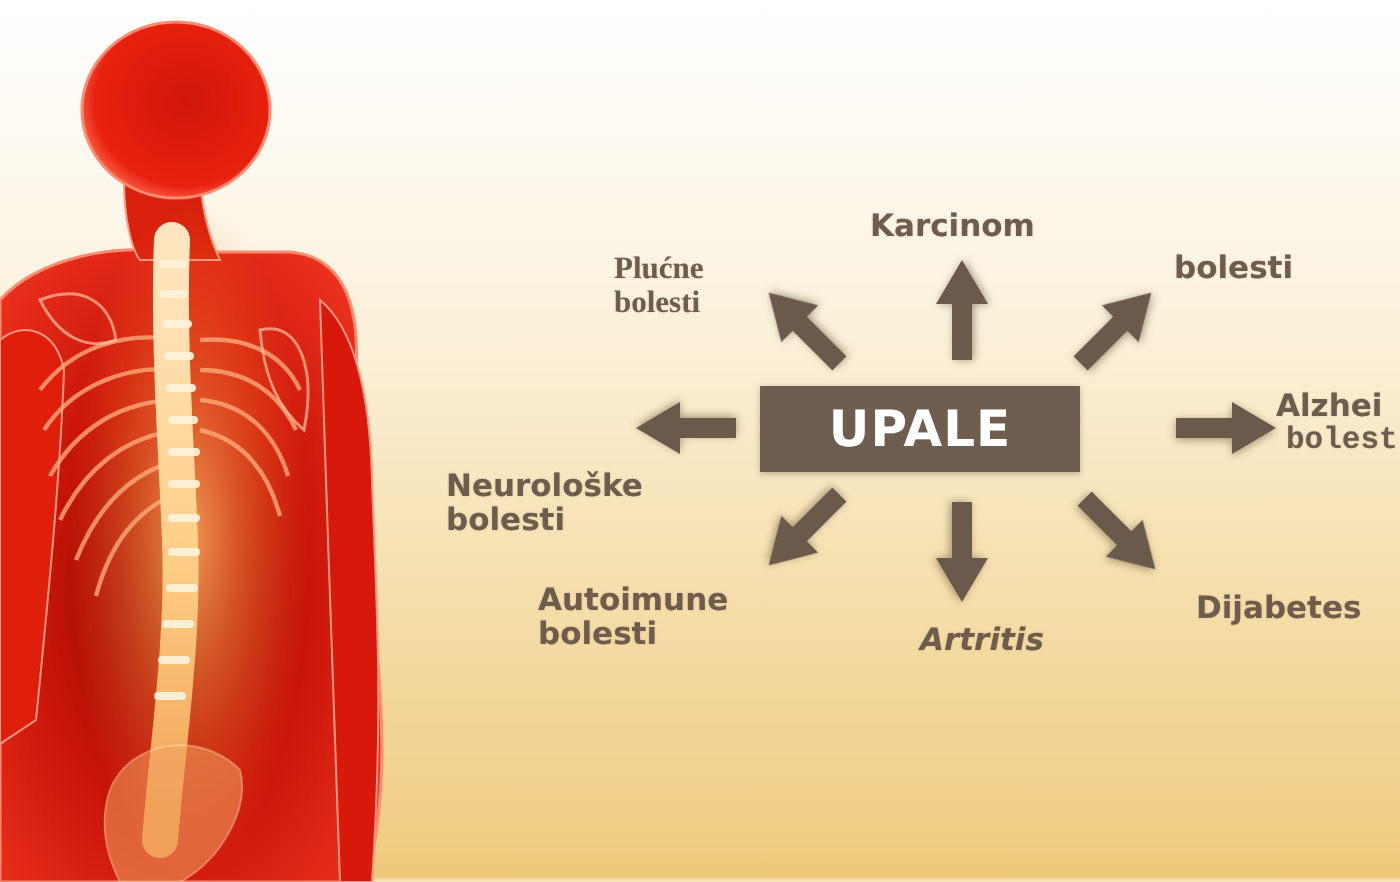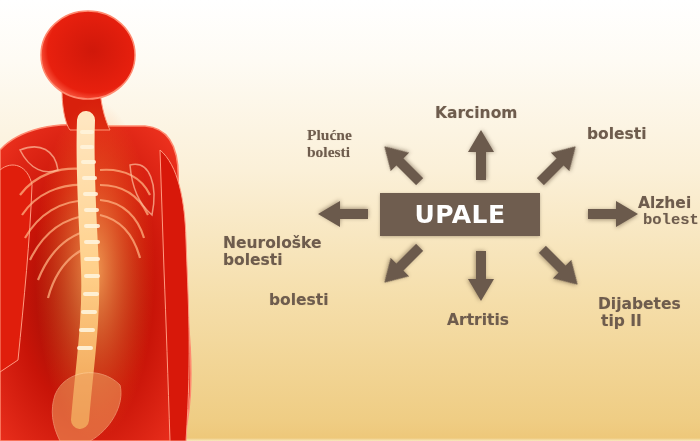--- a/index.html
+++ b/index.html
@@ -165,23 +165,23 @@
   </div>
   <div class="lbl" style="left:223px; top:195px;margin-top:40px;">
     <div>Neurološke</div>
     <div>bolesti</div>
   </div>
   <div class="lbl" style="left:638px; top:195px;">
     <div>Alzhei</div>
     <div style="padding-left:5px;font-family:Liberation Mono, monospace;">bolest</div>
   </div>
   <div class="lbl" style="left:269px; top:292px;">
+    <div>Autoimune</div>
     <div>bolesti</div>
   </div>
-  <div class="lbl" style="left:447px; top:312px;">
+  <div class="lbl" style="left:460px; top:312px;font-style:italic;">
     <div>Artritis</div>
   </div>
   <div class="lbl" style="left:598px; top:296px;">
     <div>Dijabetes</div>
-    <div style="padding-left:3px;">tip II</div>
   </div>
 
 </div>
 
 </body></html>

